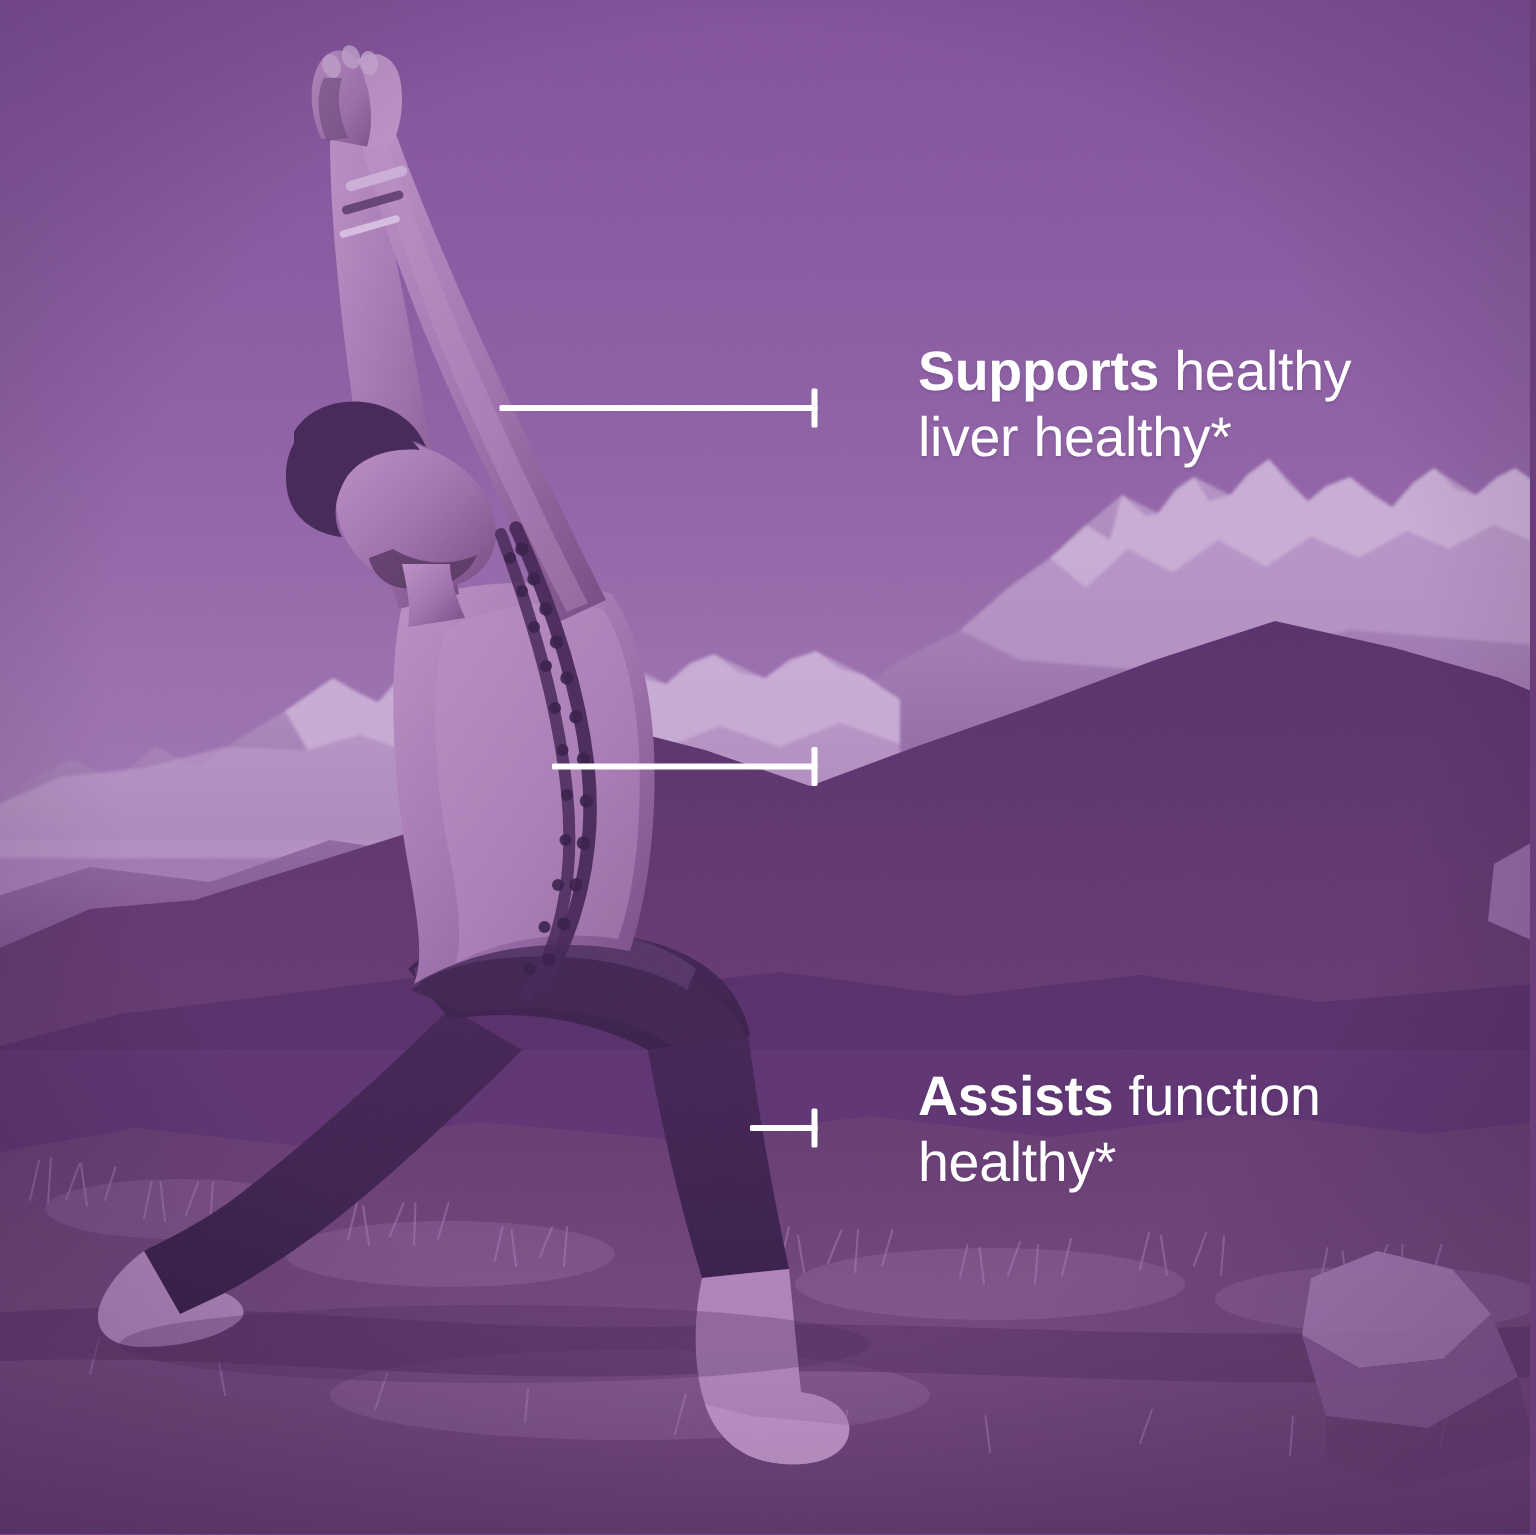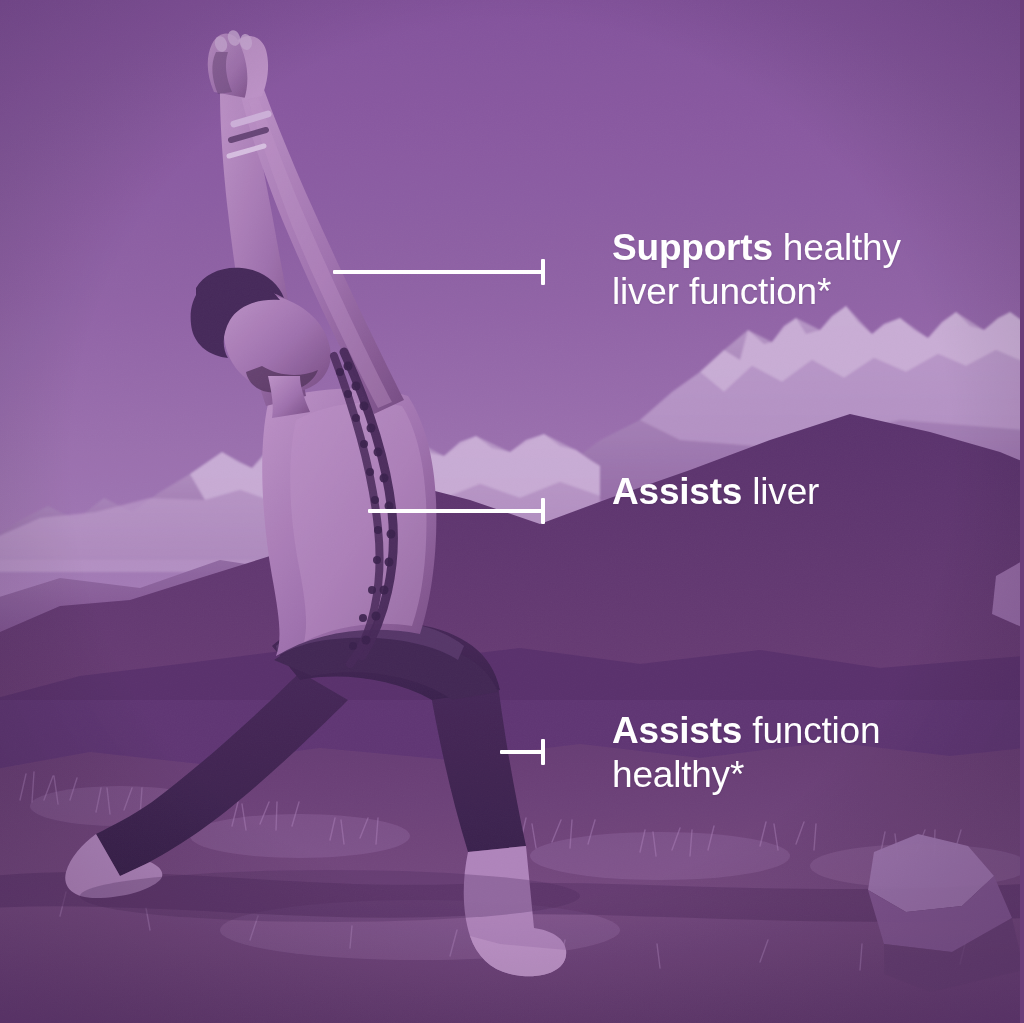--- a/index.html
+++ b/index.html
@@ -265,29 +265,26 @@
   </svg>
 
   <div class="callouts">
 
     <div class="leader l1"></div>
     <div class="tick t1"></div>
     <div class="callout-text c1">
       <div>
         <b>Supports</b><span> healthy</span>
       </div>
-      <div>liver function*</div>
+      <div>liver healthy*</div>
     </div>
 
     <div class="leader l2"></div>
     <div class="tick t2"></div>
     <div class="callout-text c2">
-      <div>
-        <b>Assists</b><span> liver</span>
-      </div>
     </div>
 
     <div class="leader l3"></div>
     <div class="tick t3"></div>
     <div class="callout-text c3">
       <div>
         <b>Assists</b><span> function</span>
       </div>
       <div>healthy*</div>
     </div>

